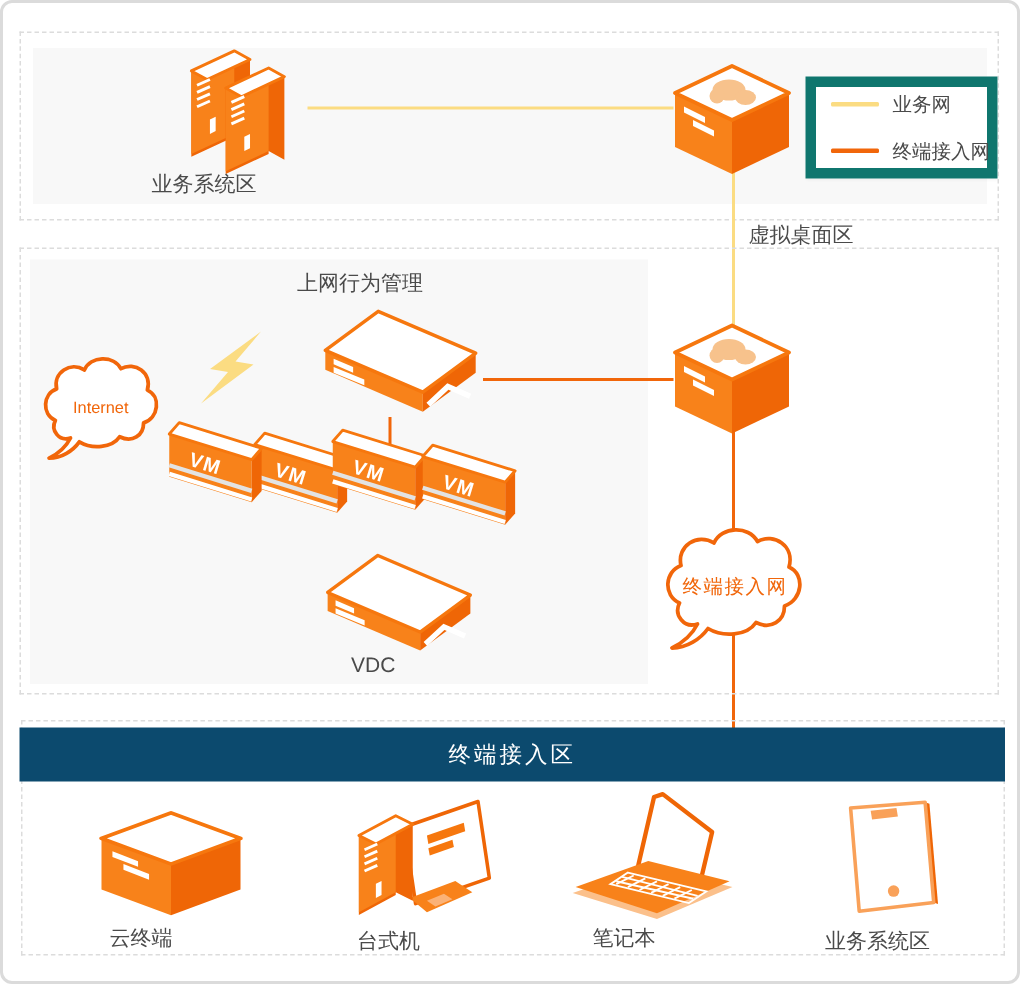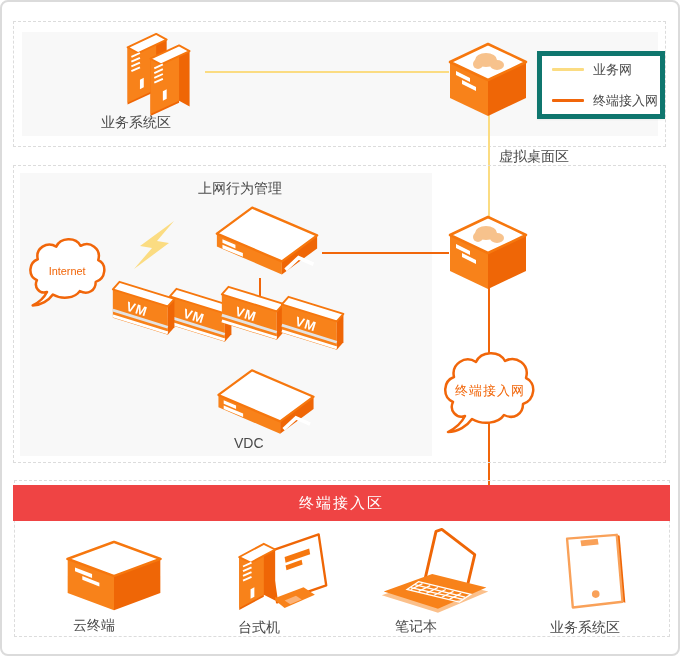--- a/index.html
+++ b/index.html
@@ -10,31 +10,31 @@
   }
   .abs{position:absolute;}
   .zone{border:1px dashed #dcdcdc;}
   .panel{background:#f8f8f8;}
   .lbl{font-size:14px;color:#4a4a4a;text-align:left;line-height:1.2;white-space:nowrap;}
   .line{position:absolute;}
   .line.yellow{background:#fbdc82;}
   .line.orange{background:#f1660a;}
   
   .legend{
-    background:#fff;border:5px solid #0f766e;box-shadow:0 1px 2px rgba(0,0,0,0.05);
+    background:#fff;border:7px solid #0f766e;box-shadow:0 1px 2px rgba(0,0,0,0.05);
     display:flex;flex-direction:column;justify-content:center;gap:13px;padding:0 0 0 10px;box-sizing:border-box;font-family:Liberation Serif, serif;
   }
   .legend-row{display:flex;align-items:center;gap:9px;}
   .legend-swatch{width:32px;height:3px;border-radius:1px;flex:0 0 auto;}
   .legend-swatch.yellow{background:#fbdc82;}
   .legend-swatch.orange{background:#f1660a;}
   .legend-label{font-size:13px;color:#4a4a4a;white-space:nowrap;}
   
   .bar{
-    background:#ef4444;display:flex;align-items:center;justify-content:center;
+    background:#0c4a6e;display:flex;align-items:center;justify-content:center;
   }
   .bar-label{color:#fff;font-size:15px;letter-spacing:2px;}
   svg{display:block;overflow:visible;}
   .cloud-text{fill:#f1660a;font-size:13px;}
 </style>
 </head>
 <body>
 
 <div id="stage">
 

